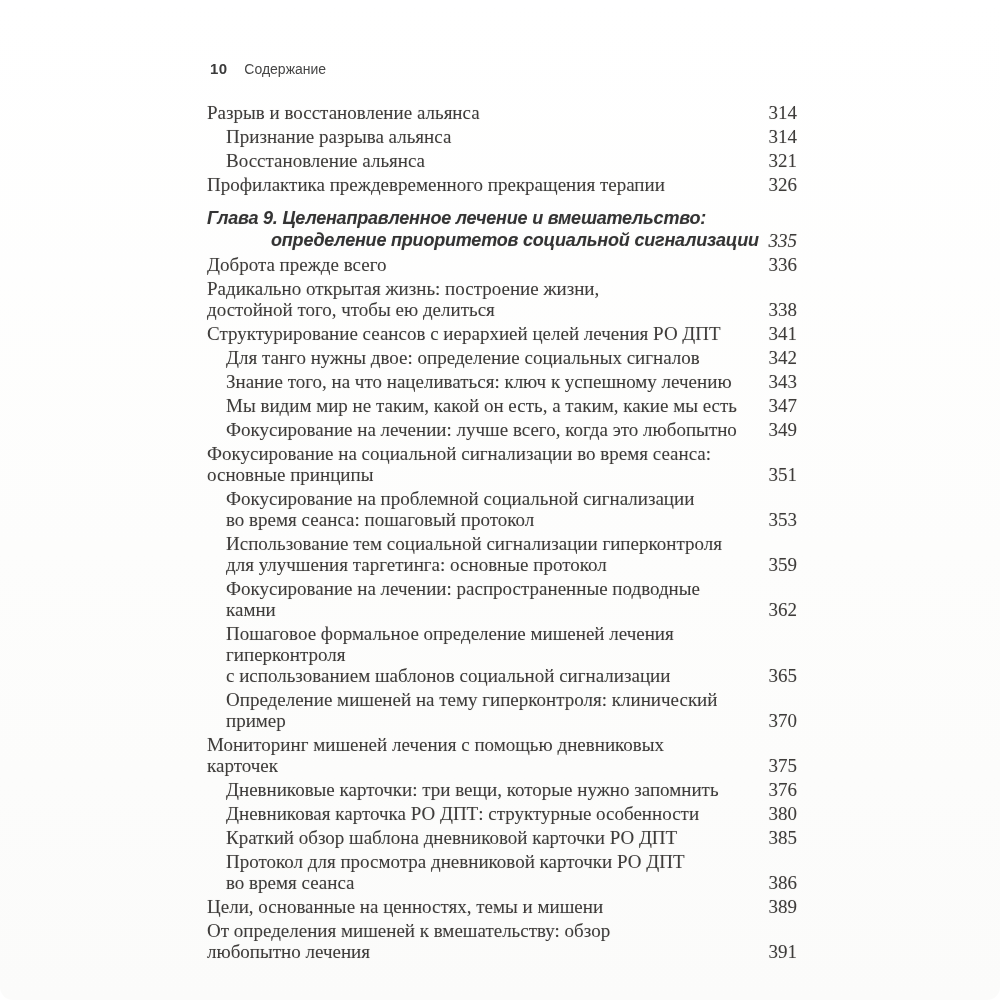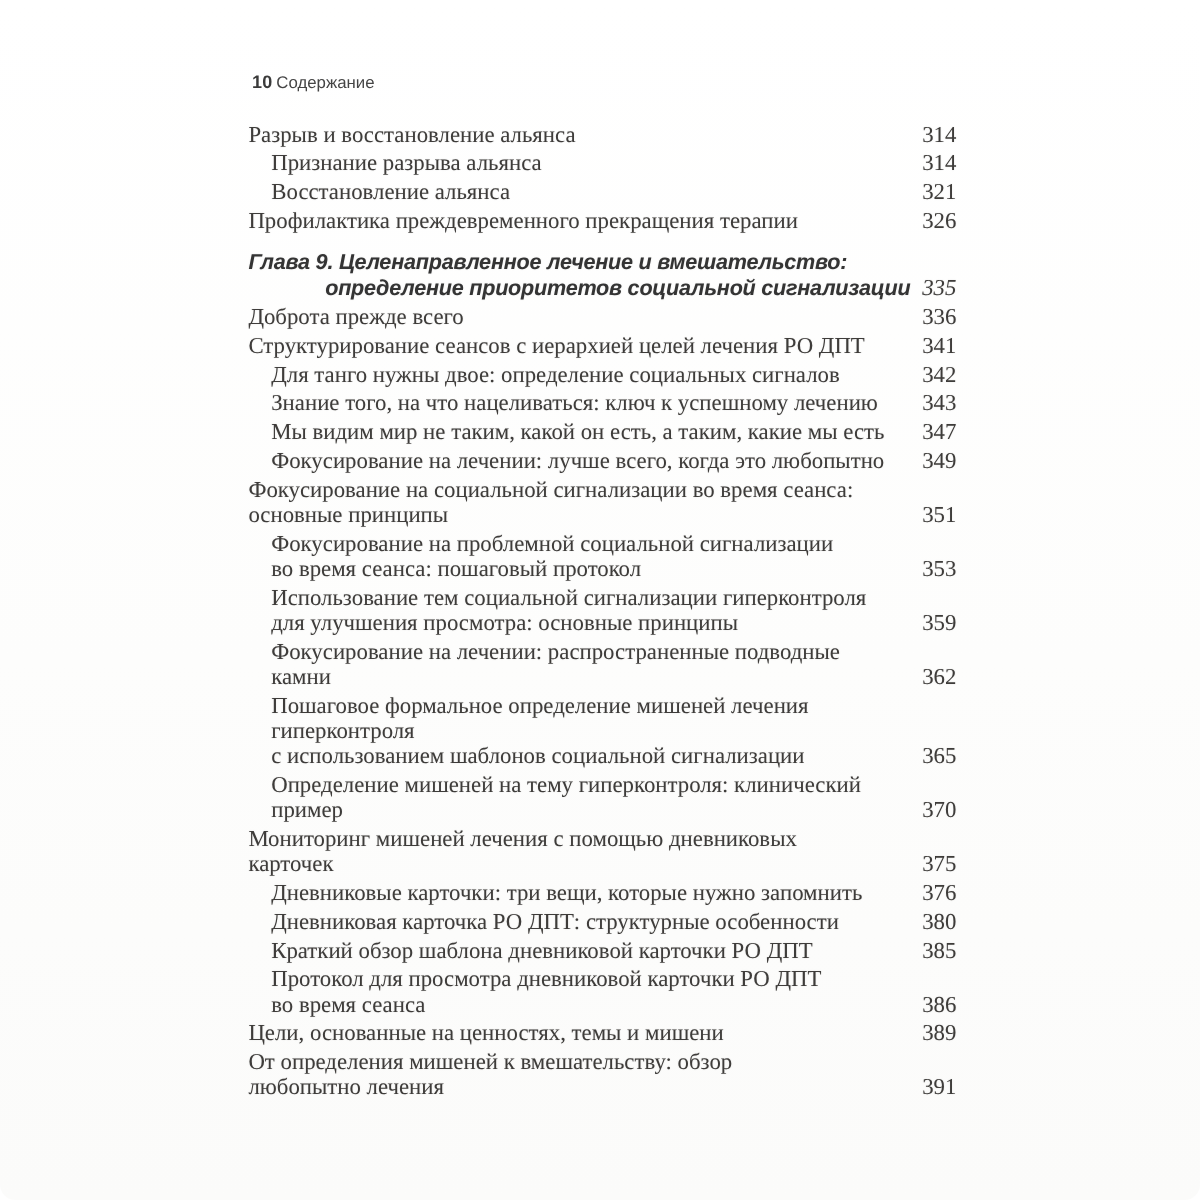--- a/index.html
+++ b/index.html
@@ -30,21 +30,21 @@
     font-family: "Liberation Sans", sans-serif;
     color: #3a3a3a;
   }
   .running-header .folio {
     font-size: 15px;
     font-weight: bold;
     letter-spacing: 0.3px;
   }
   .running-header .section {
     font-size: 14px;
-    margin-left: 3px;
+    margin-left: 17px;
     color: #454545;
   }
   
   .toc {
     position: absolute;
     left: 207px;
     top: 102px;
     width: 590px;
   }
   .entry {
@@ -132,20 +132,27 @@
         <div class="pagenum">335</div>
       </div>
       <div class="entry">
         <div class="lines">
           <div class="line">Доброта прежде всего</div>
         </div>
         <div class="pagenum">336</div>
       </div>
       <div class="entry">
         <div class="lines">
+          <div class="line">Радикально открытая жизнь: построение жизни,</div>
+          <div class="line">достойной того, чтобы ею делиться</div>
+        </div>
+        <div class="pagenum">338</div>
+      </div>
+      <div class="entry">
+        <div class="lines">
           <div class="line">Структурирование сеансов с иерархией целей лечения РО ДПТ</div>
         </div>
         <div class="pagenum">341</div>
       </div>
       <div class="entry indent">
         <div class="lines">
           <div class="line">Для танго нужны двое: определение социальных сигналов</div>
         </div>
         <div class="pagenum">342</div>
       </div>
@@ -177,21 +184,21 @@
       <div class="entry indent">
         <div class="lines">
           <div class="line">Фокусирование на проблемной социальной сигнализации</div>
           <div class="line">во время сеанса: пошаговый протокол</div>
         </div>
         <div class="pagenum">353</div>
       </div>
       <div class="entry indent">
         <div class="lines">
           <div class="line">Использование тем социальной сигнализации гиперконтроля</div>
-          <div class="line">для улучшения просмотра: основные принципы</div>
+          <div class="line">для улучшения таргетинга: основные протокол</div>
         </div>
         <div class="pagenum">359</div>
       </div>
       <div class="entry indent">
         <div class="lines">
           <div class="line">Фокусирование на лечении: распространенные подводные</div>
           <div class="line">камни</div>
         </div>
         <div class="pagenum">362</div>
       </div>

